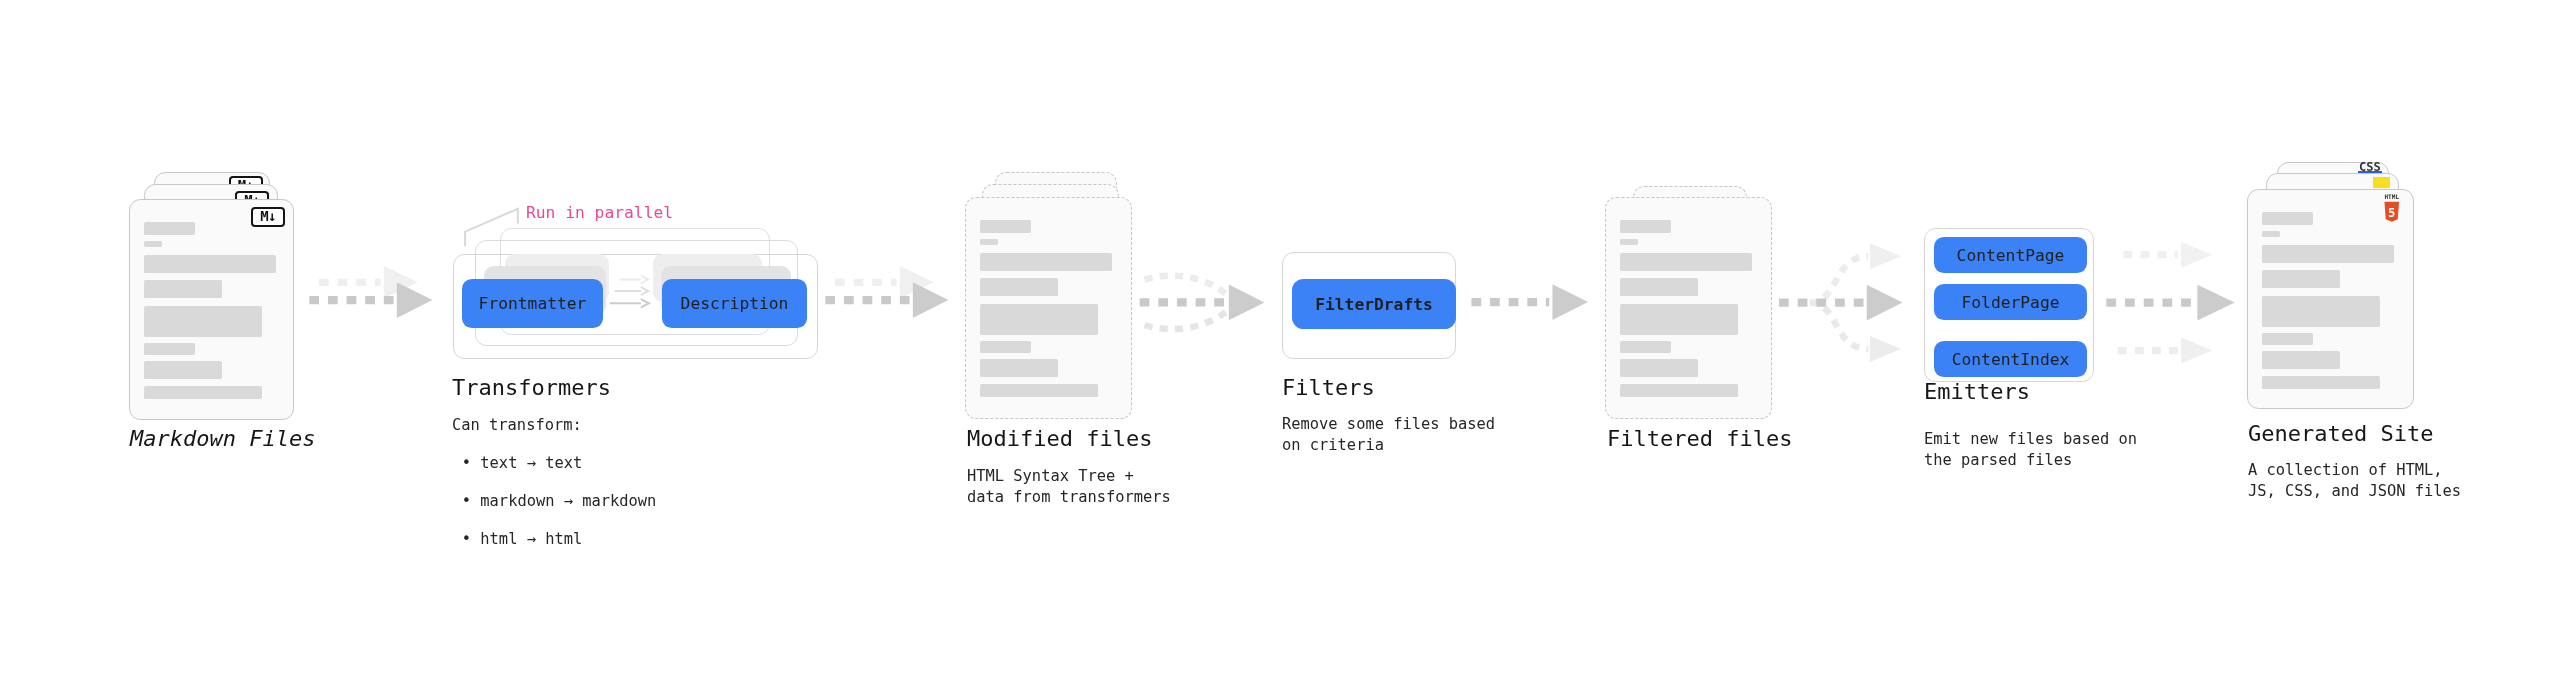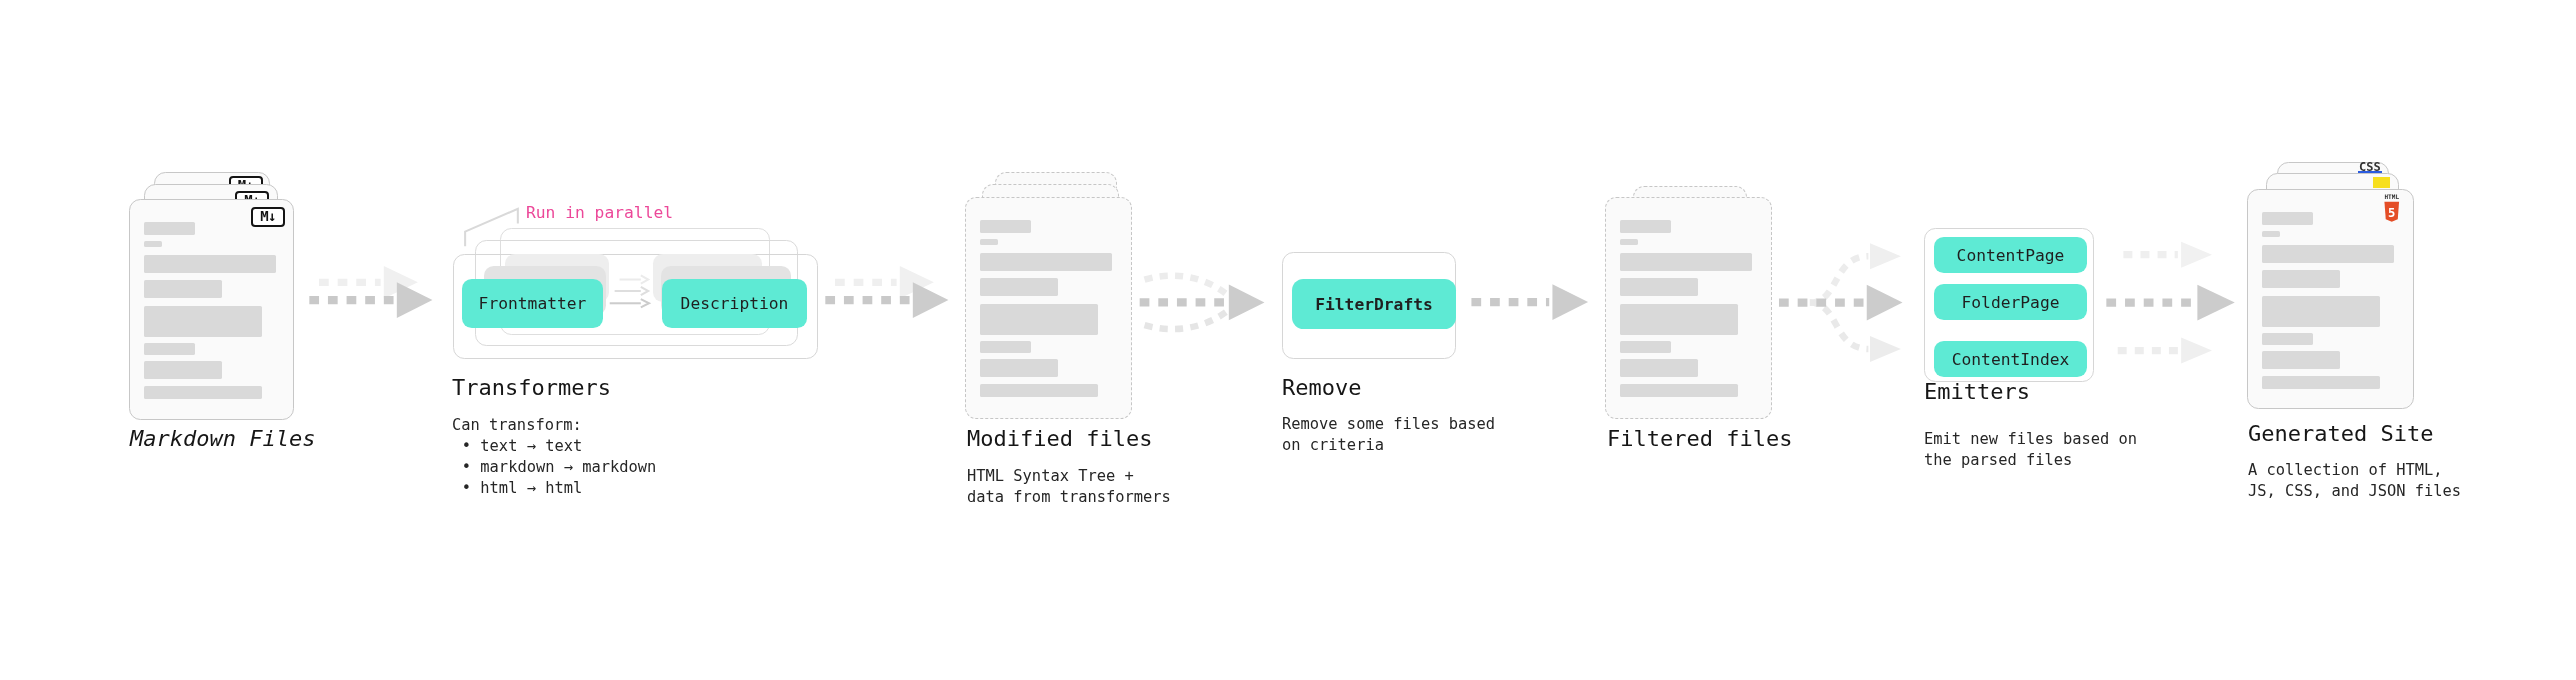--- a/index.html
+++ b/index.html
@@ -20,30 +20,30 @@
               text-align: center; letter-spacing: -0.8px; }
 
   
   .js-badge { position: absolute; top: 3.3px; right: 8.1px; width: 17px; height: 10.6px; }
   .css-badge { position: absolute; top: 0.8px; right: 6.5px; font-size: 12px; font-weight: bold; color: #333333;
                border-bottom: 2.4px solid #2b5ce0; line-height: 7.3px; padding: 0 0.8px; }
   .html5-logo { position: absolute; top: 1.6px; right: 11.4px; }
 
   
   .outline-box { position: absolute; border: 1.6px solid #d6d6d6; border-radius: 11.4px; background: transparent; }
-  .node { position: absolute; background: #5eead4; border-radius: 9.8px; display: flex; align-items: center;
+  .node { position: absolute; background: #3b82f6; border-radius: 9.8px; display: flex; align-items: center;
           justify-content: center; font-size: 16.3px; color: #1f1f1f; }
   .node.ghost1 { background: #e3e3e3; }
   .node.ghost2 { background: #eeeeee; }
 
   
   .title { position: absolute; font-size: 22px; color: #161616; white-space: nowrap; }
   .desc { position: absolute; font-size: 15.4px; color: #262626; line-height: 21px; white-space: nowrap; }
   .desc .line { height: 21px; }
-  .desc .bullet { padding-left: 9.8px; }
+  .desc .bullet { padding-left: 9.8px; margin-top: 17px; }
   .note { position: absolute; font-size: 16.3px; color: #ec4899; white-space: nowrap; }
 
   svg.arrow { position: absolute; overflow: visible; }
 </style>
 </head>
 <body>
 
 <div class="stage">
 
   <section>
@@ -144,21 +144,21 @@
   <svg class="arrow" style="left:1136px; top:257px;" width="137" height="94" viewBox="0 0 168 116">
     <path d="M10,28 C58,14 98,32 118,52" fill="none" stroke="#ececec" stroke-width="8" stroke-dasharray="10 9"></path>
     <path d="M10,84 C58,98 98,80 118,62" fill="none" stroke="#e5e5e5" stroke-width="8" stroke-dasharray="10 9"></path>
     <line x1="4" y1="56" x2="110" y2="56" stroke="#c9c9c9" stroke-width="10" stroke-dasharray="12 11"></line>
     <polygon points="114,34 158,56 114,78" fill="#cccccc"></polygon>
   </svg>
 
   <section>
     <div class="outline-box" style="left:1282px; top:252px; width:174px; height:107px;"></div>
     <div class="node" style="left:1292px; top:279px; width:164px; height:50px; border-radius:11.4px;font-weight:bold;">FilterDrafts</div>
-    <div class="title" style="left:1282px; top:375px;">Remove</div>
+    <div class="title" style="left:1282px; top:375px;">Filters</div>
     <div class="desc" style="left:1282px; top:414px;">
       <div class="line">Remove some files based</div>
       <div class="line">on criteria</div>
     </div>
   </section>
 
   <svg class="arrow" style="left:1468px; top:260px;" width="130" height="81" viewBox="0 0 160 100">
     <line x1="4" y1="52" x2="100" y2="52" stroke="#c9c9c9" stroke-width="10" stroke-dasharray="12 11"></line>
     <polygon points="104,30 148,52 104,74" fill="#cccccc"></polygon>
   </svg>

